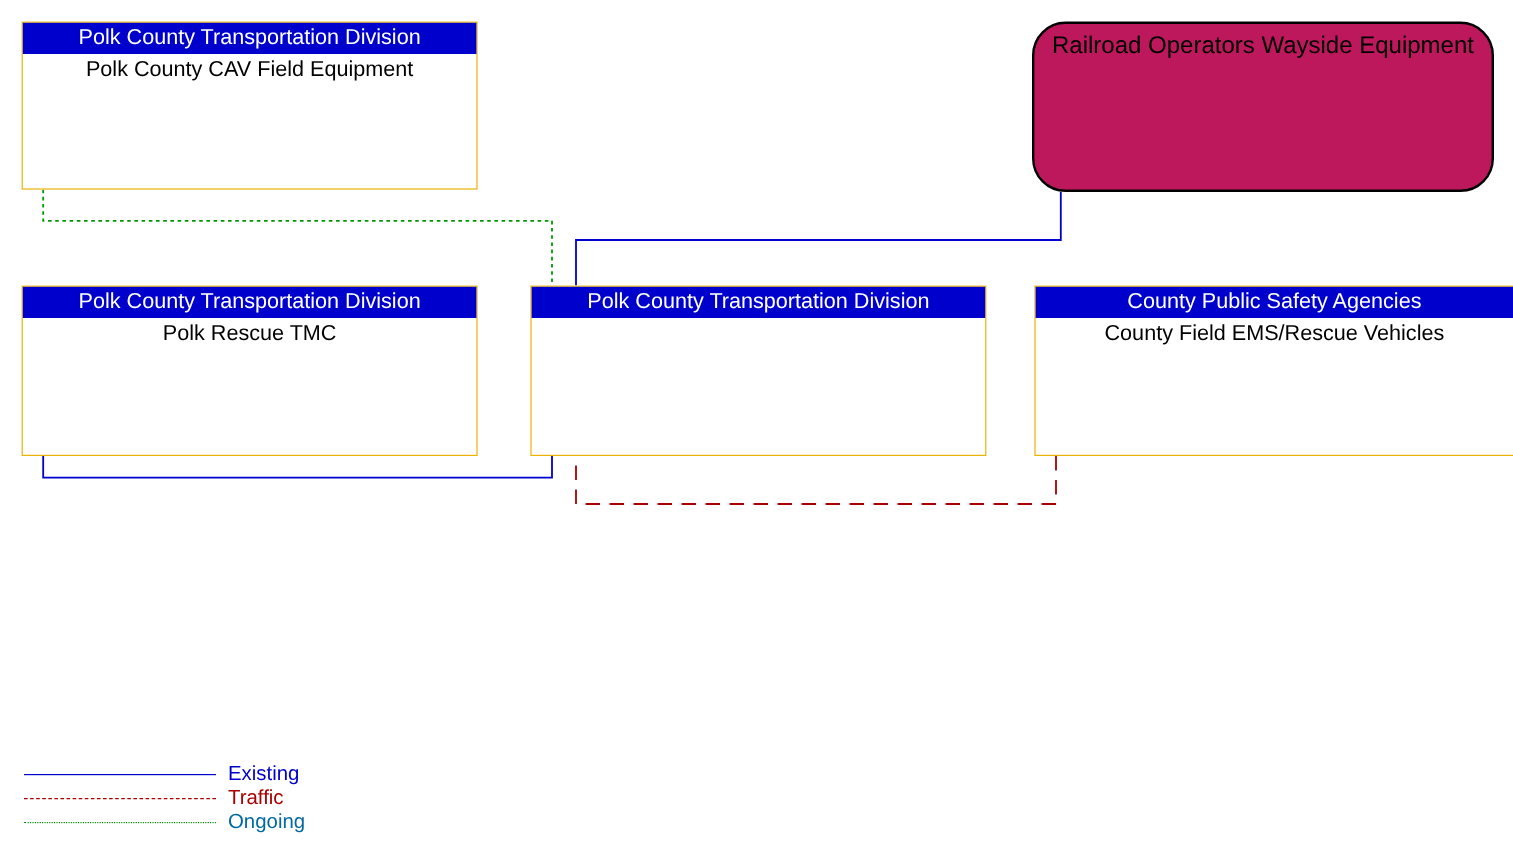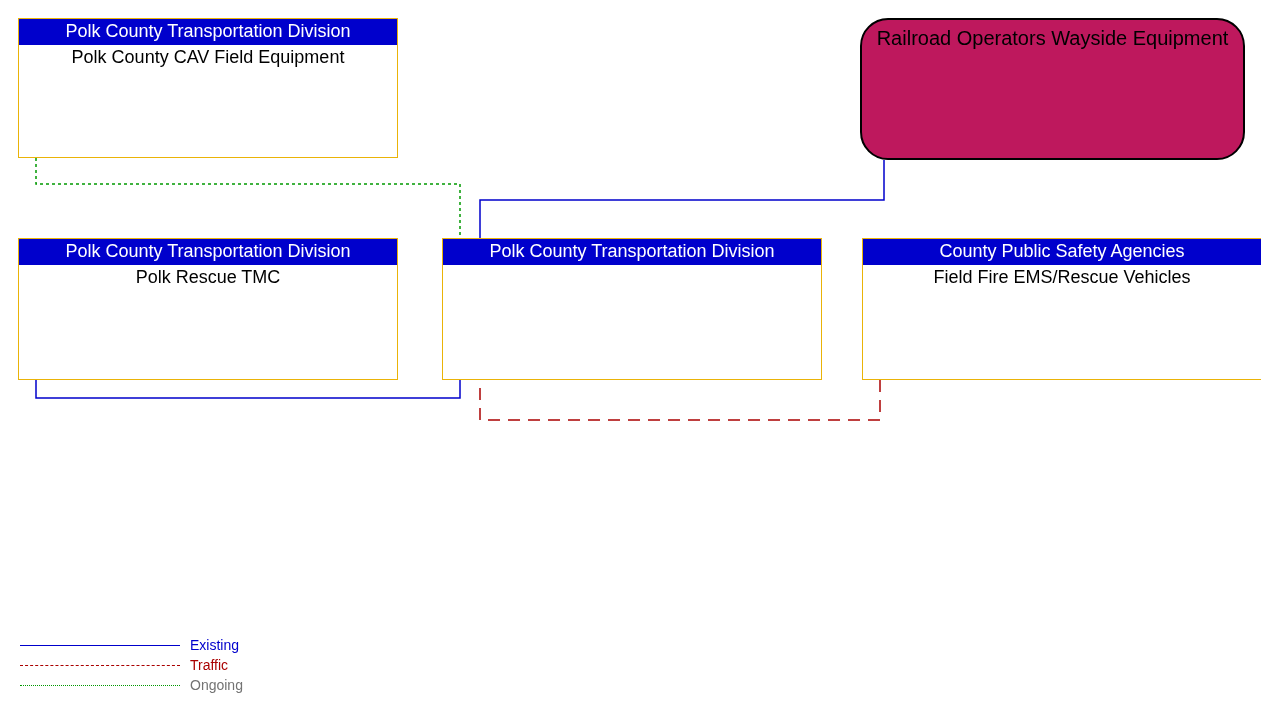--- a/index.html
+++ b/index.html
@@ -51,38 +51,38 @@
   svg.connectors {
     position: absolute;
     left: 0; top: 0;
     width: 1261px;
     height: 720px;
   }
   .legend {
     position: absolute;
     left: 20px;
     top: 635px;
-    font-size: 14px;
+    font-size: 17px;
   }
   .legend-row {
     display: flex;
     align-items: center;
     height: 20px;
   }
   .legend-line {
     width: 160px;
     height: 0;
     margin-right: 10px;
   }
   .leg-existing { border-top: 1.5px solid #0000cc; }
   .leg-planned  { border-top: 1.5px dashed #aa0000; }
   .leg-ongoing  { border-top: 1.5px dotted #009900; }
   .leg-text-existing { color: #0000cc; }
   .leg-text-planned  { color: #aa0000; }
-  .leg-text-ongoing  { color: #737373; }
+  .leg-text-ongoing  { color: #0369a1; }
 </style>
 </head>
 <body>
 
 <svg class="connectors">
 
   <polyline points="36,158 36,184 460,184 460,238" fill="none" stroke="#009900" stroke-width="1.5" stroke-dasharray="3,3"></polyline>
 
   <polyline points="884,160 884,200 480,200 480,238" fill="none" stroke="#0000cc" stroke-width="1.5"></polyline>
 
@@ -104,21 +104,21 @@
   <div class="header">Polk County Transportation Division</div>
   <div class="body">Polk Rescue TMC</div>
 </div>
 
 <div class="node rect" style="left:442px; top:238px; width:380px; height:142px;">
   <div class="header">Polk County Transportation Division</div>
 </div>
 
 <div class="node rect" style="left:862px; top:238px; width:400px; height:142px;">
   <div class="header">County Public Safety Agencies</div>
-  <div class="body">Field Fire EMS/Rescue Vehicles</div>
+  <div class="body">County Field EMS/Rescue Vehicles</div>
 </div>
 
 <div class="legend">
   <div class="legend-row">
     <div class="legend-line leg-existing"></div>
     <span class="leg-text-existing">Existing</span>
   </div>
   <div class="legend-row">
     <div class="legend-line leg-planned"></div>
     <span class="leg-text-planned">Traffic</span>

